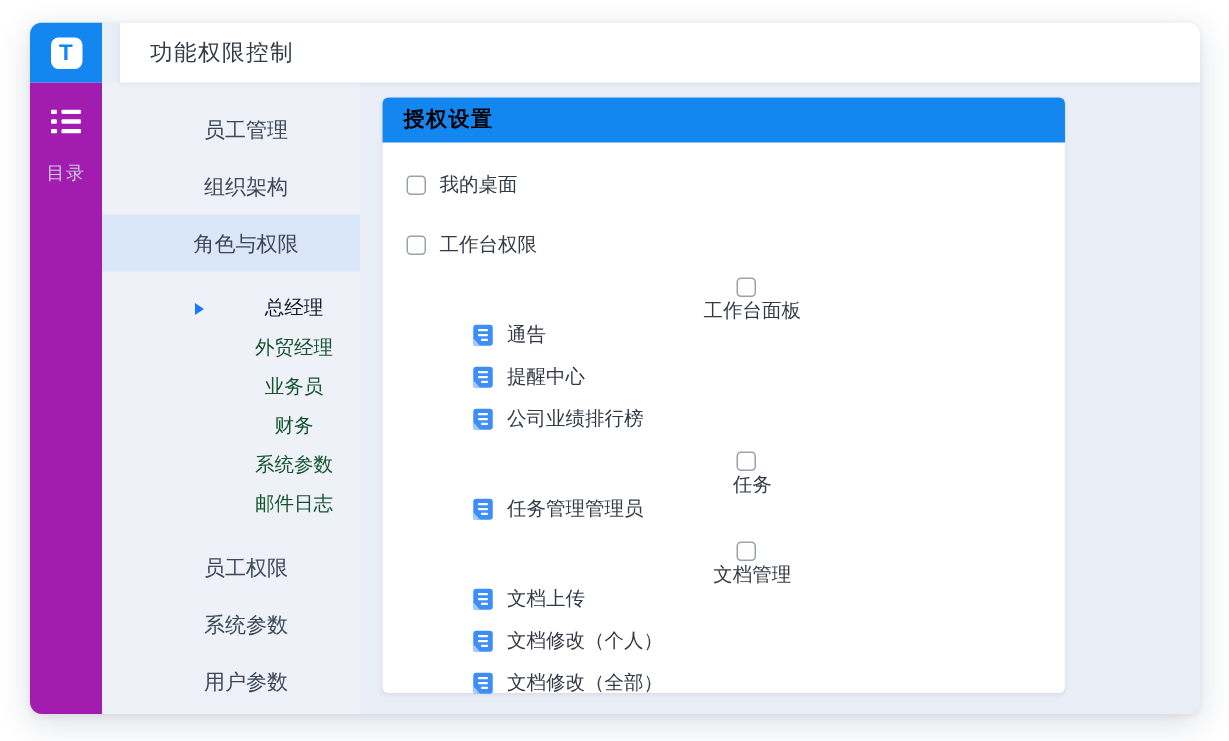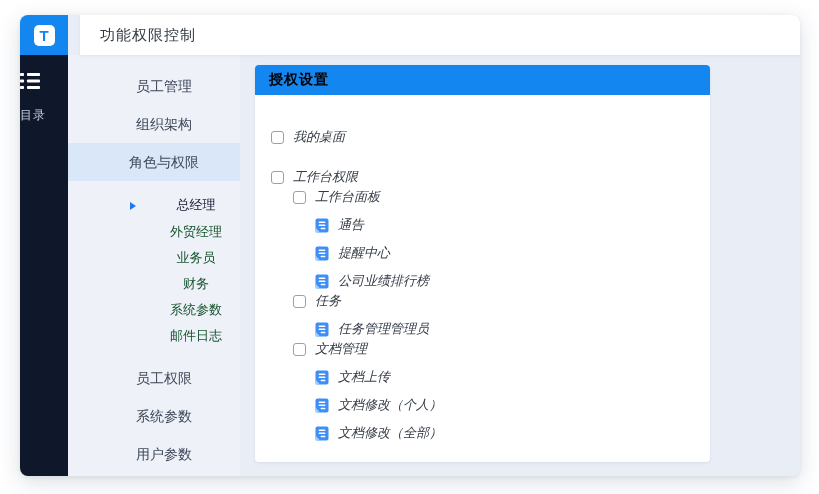--- a/index.html
+++ b/index.html
@@ -24,22 +24,22 @@
   .topbar {
     position:absolute; left:48px; top:0; right:0; height:40px; background:#ffffff;
     display:flex; align-items:center; padding-left:20px; z-index:2;
     box-shadow:0 1px 3px rgba(60,80,120,0.08);
     margin-left:12px;
   }
   .topbar-title { font-size:15px; color:#333a45; letter-spacing:1px; }
 
   
   .rail {
-    position:absolute; left:0; top:40px; bottom:0; width:48px; background:#0f172a;
-    display:flex; flex-direction:column; align-items:flex-start; padding-top:18px; z-index:2;
+    position:absolute; left:0; top:40px; bottom:0; width:48px; background:#a21caf;
+    display:flex; flex-direction:column; align-items:center; padding-top:18px; z-index:2;
   }
   .rail-icon { width:20px; height:16px; display:block; }
   .rail-label { margin-top:18px; font-size:12px; color:#c7cedd; letter-spacing:1px; }
 
   
   .sidebar {
     position:absolute; left:48px; top:40px; bottom:0; width:172px;
     background:#eef1f8; padding-top:12px; z-index:1;text-align:center;
   }
   .nav-item { cursor:pointer; color:#3d4757; }
@@ -57,25 +57,25 @@
   .content { position:absolute; left:220px; top:40px; right:0; bottom:0; background:#e9edf6; }
   .panel {
     position:absolute; left:15px; top:10px; width:455px; height:397px;
     border-radius:4px; background:#ffffff; box-shadow:0 1px 3px rgba(60,80,120,0.10);
   }
   .panel-header {
     height:30px; background:#1486f0; border-radius:4px 4px 0 0;
     display:flex; align-items:center; padding-left:14px;
     color:#000000; font-size:14px; font-weight:bold; letter-spacing:1px;
   }
-  .tree { padding-top:22px;font-style:italic; }
+  .tree { padding-top:8px; }
   .row { height:20px; display:flex; align-items:center; font-size:13px; color:#333a45; }
   .row.cb { cursor:pointer; }
   .row.cb.lv0 { margin-top:20px; padding-left:16px; }
-  .row.cb.lv1 { margin-top:0; padding-left:38px; }
+  .row.cb.lv1 { margin-top:12px; padding-left:38px;flex-direction:column; }
   .row.doc { margin-top:8px; padding-left:60px; cursor:pointer; }
   .tree > .row:first-child { margin-top:10px; }
   .checkbox {
     width:13px; height:13px; border:1.5px solid #9aa1ab; border-radius:3px;
     background:#ffffff; margin-right:9px; flex:0 0 auto;
   }
   .doc-ico { width:14px; height:15px; margin-right:9px; flex:0 0 auto; display:block; }
 </style>
 </head>
 <body>

